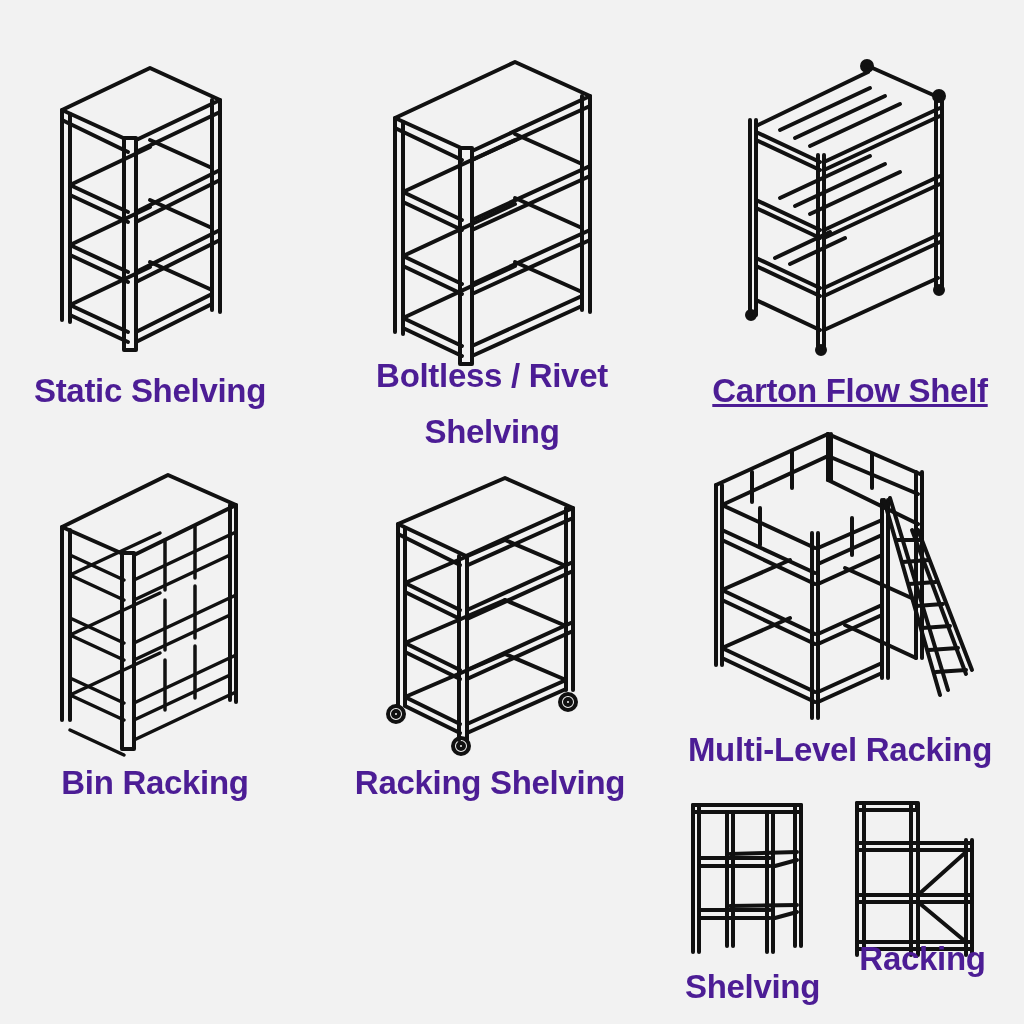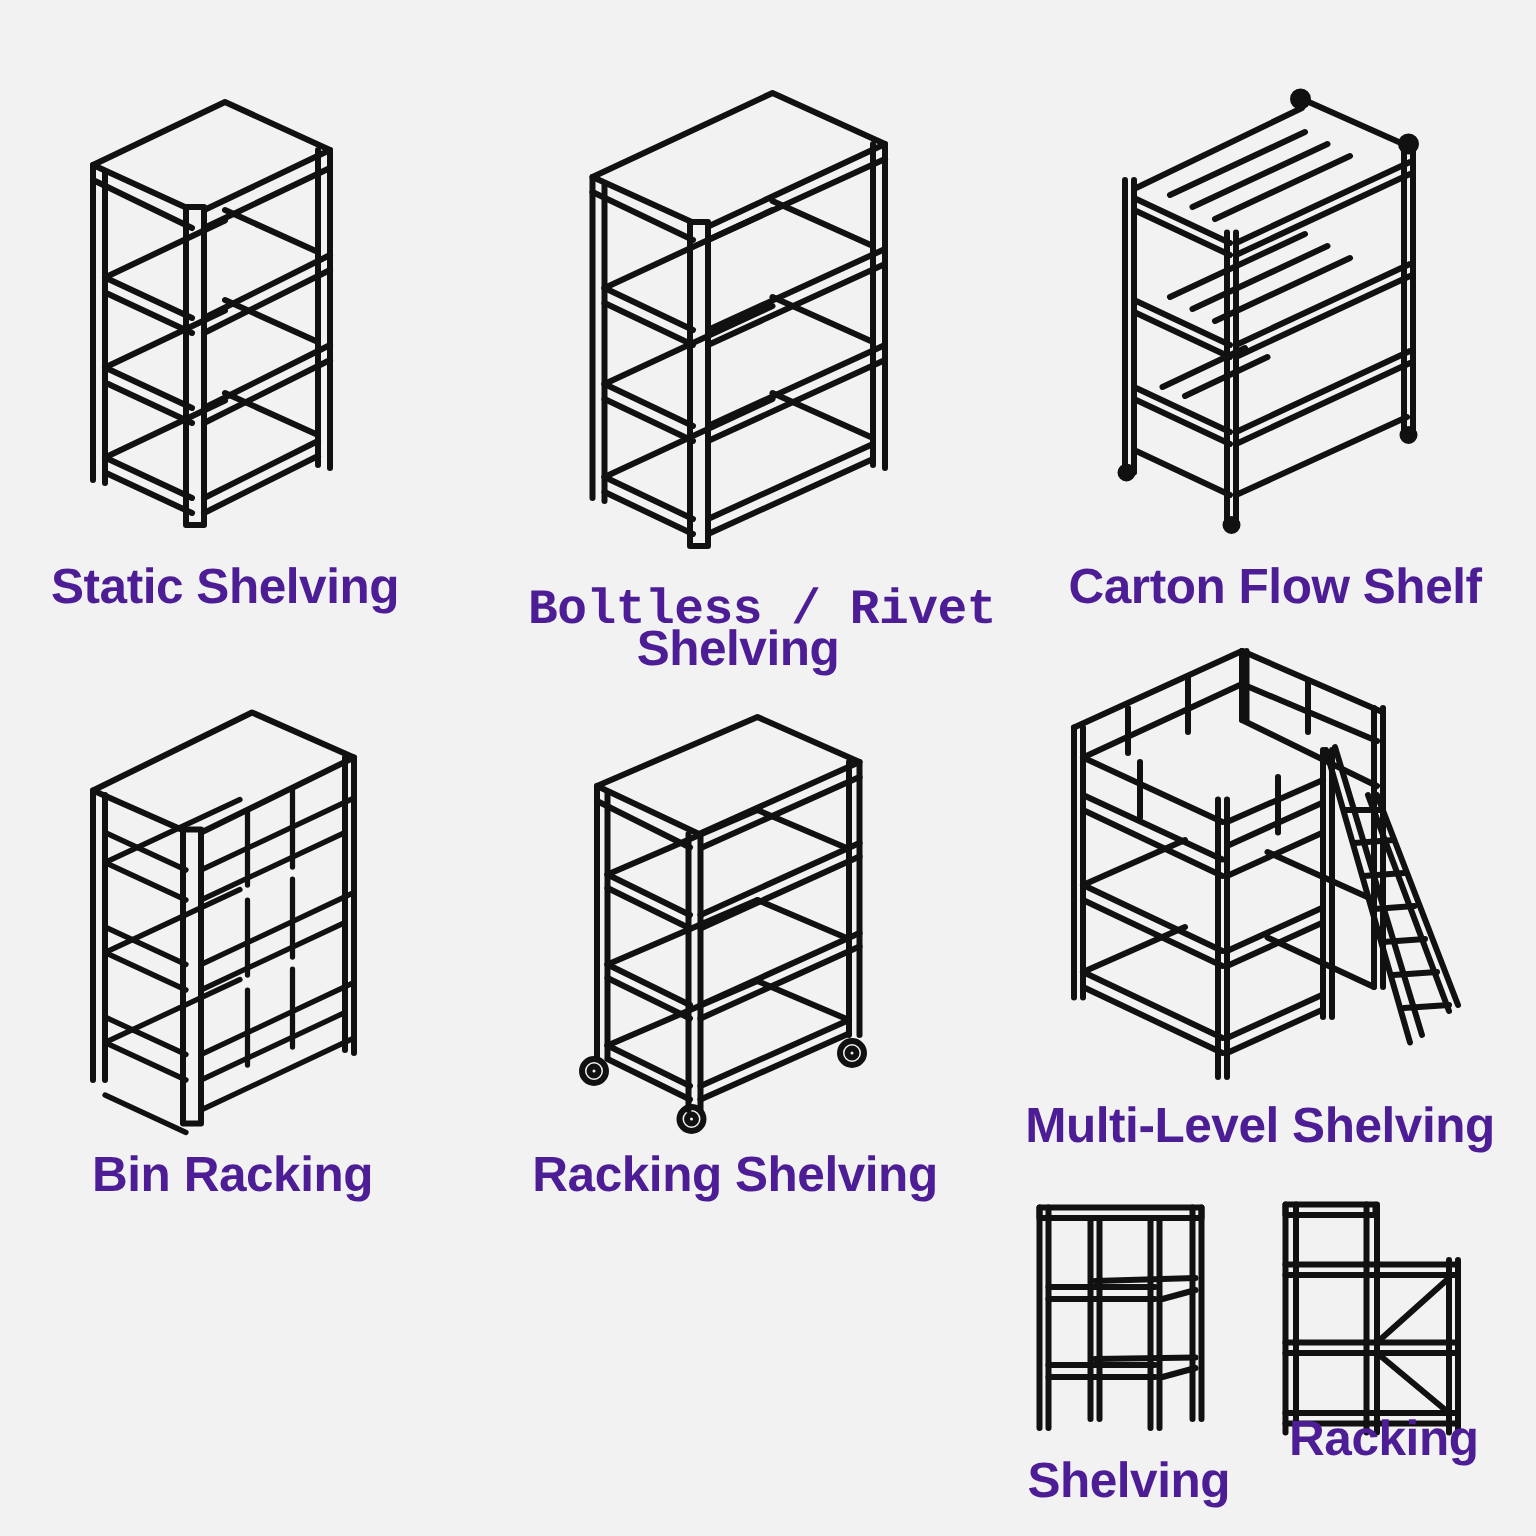--- a/index.html
+++ b/index.html
@@ -277,20 +277,20 @@
     <line x1="857" y1="895" x2="972" y2="895"></line>
       <line x1="857" y1="902" x2="972" y2="902"></line>
     <line x1="857" y1="942" x2="972" y2="942"></line>
       <line x1="857" y1="949" x2="972" y2="949"></line>
     <line x1="918" y1="895" x2="966" y2="852"></line>
       <line x1="918" y1="902" x2="966" y2="942"></line>
   </g>
 </svg>
 
 <div class="lbl" style="left:20px; top:370px; width:260px;">Static Shelving</div>
-<div class="lbl" style="left:352px; top:386px; width:280px;font-family:Liberation Mono, monospace;">Boltless / Rivet</div>
+<div class="lbl" style="left:352px; top:355px; width:280px;">Boltless / Rivet</div>
 <div class="lbl" style="left:352px; top:411px; width:280px;">Shelving</div>
-<div class="lbl" style="left:690px; top:370px; width:320px;">Carton Flow Shelf</div>
+<div class="lbl" style="left:690px; top:370px; width:320px;text-decoration:underline;">Carton Flow Shelf</div>
 <div class="lbl" style="left:40px; top:762px; width:230px;">Bin Racking</div>
 <div class="lbl" style="left:350px; top:762px; width:280px;">Racking Shelving</div>
-<div class="lbl" style="left:670px; top:729px; width:340px;">Multi-Level Shelving</div>
+<div class="lbl" style="left:670px; top:729px; width:340px;">Multi-Level Racking</div>
 <div class="lbl" style="left:670px; top:966px; width:165px;">Shelving</div>
 <div class="lbl" style="left:845px; top:938px; width:155px;">Racking</div>
 
 </body></html>

